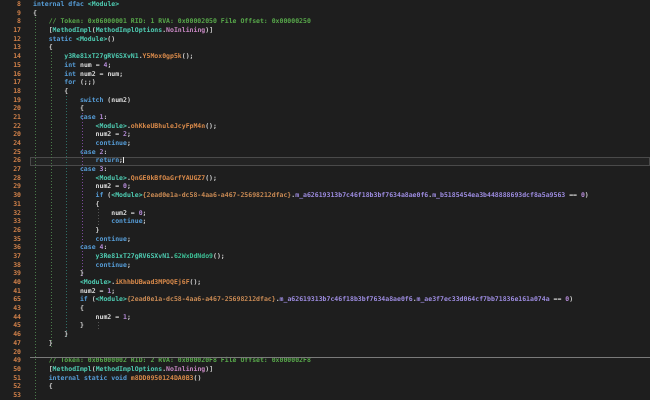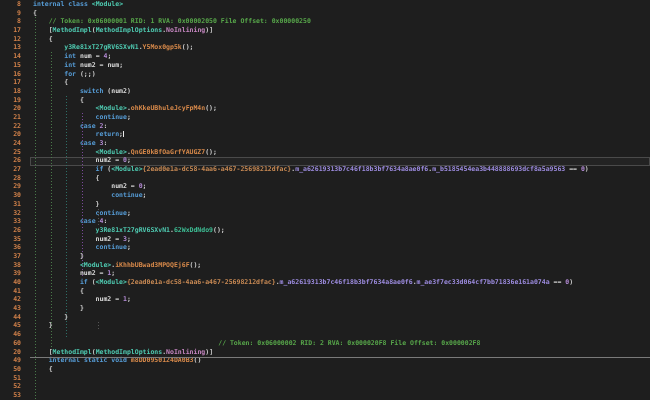--- a/index.html
+++ b/index.html
@@ -89,82 +89,84 @@
         <div class="num">32</div>
         <div class="num">33</div>
         <div class="num">26</div>
         <div class="num">35</div>
         <div class="num">36</div>
         <div class="num">37</div>
         <div class="num">38</div>
         <div class="num">39</div>
         <div class="num">40</div>
         <div class="num">41</div>
-        <div class="num">42</div>
+        <div class="num">65</div>
         <div class="num">43</div>
         <div class="num">44</div>
         <div class="num">45</div>
         <div class="num">46</div>
-        <div class="num">60</div>
+        <div class="num">47</div>
         <div class="num">20</div>
         <div class="num">49</div>
         <div class="num">50</div>
         <div class="num">51</div>
         <div class="num">52</div>
         <div class="num">53</div>
       </div>
     <div class="code" id="code">
       <div id="guides">
           <div class="guide" style="color: rgb(74, 122, 74); left: calc(0.5ch + 3px); top: 17.4px; height: 382.8px;"></div>
           <div class="guide" style="color: rgb(74, 122, 74); left: calc(4.5ch + 3px); top: 52.2px; height: 295.8px;"></div>
           <div class="guide" style="color: rgb(46, 110, 102); left: calc(8.5ch + 3px); top: 95.7px; height: 243.6px;"></div>
           <div class="guide" style="color: rgb(122, 74, 154); left: calc(12.5ch + 3px); top: 113.1px; height: 165.3px;"></div>
           <div class="guide" style="color: rgb(85, 85, 85); left: calc(16.5ch + 3px); top: 208.8px; height: 17.4px;"></div>
           <div class="guide" style="color: rgb(85, 85, 85); left: calc(16.5ch + 3px); top: 321.9px; height: 8.7px;"></div>
         </div>
       <div class="lines" id="lines">
-          <div class="line" style="padding-left: 0ch;"><span class="kw">internal</span><span class="pl"> </span><span class="kw">class</span><span class="pl"> </span><span class="ty">&lt;Module&gt;</span></div>
+          <div class="line" style="padding-left: 0ch;"><span class="kw">internal</span><span class="pl"> </span><span class="kw">dfac</span><span class="pl"> </span><span class="ty">&lt;Module&gt;</span></div>
           <div class="line" style="padding-left: 0ch;"><span class="pl">{</span></div>
           <div class="line" style="padding-left: 4ch;"><span class="co">// Token: 0x06000001 RID: 1 RVA: 0x00002050 File Offset: 0x00000250</span></div>
           <div class="line" style="padding-left: 4ch;"><span class="pl">[</span><span class="ty">MethodImpl</span><span class="pl">(</span><span class="ty">MethodImplOptions</span><span class="pl">.</span><span class="en">NoInlining</span><span class="pl">)]</span></div>
+          <div class="line" style="padding-left: 4ch;"><span class="kw">static</span><span class="pl"> </span><span class="ty">&lt;Module&gt;</span><span class="pl">()</span></div>
           <div class="line" style="padding-left: 4ch;"><span class="pl">{</span></div>
           <div class="line" style="padding-left: 8ch;"><span class="ty">y3Re81xT27gRV6SXvN1</span><span class="pl">.</span><span class="me">Y5Mox0gp5k</span><span class="pl">();</span></div>
           <div class="line" style="padding-left: 8ch;"><span class="kw">int</span><span class="pl"> </span><span class="lo">num</span><span class="pl"> = </span><span class="nu">4</span><span class="pl">;</span></div>
           <div class="line" style="padding-left: 8ch;"><span class="kw">int</span><span class="pl"> </span><span class="lo">num2</span><span class="pl"> = </span><span class="lo">num</span><span class="pl">;</span></div>
           <div class="line" style="padding-left: 8ch;"><span class="kw">for</span><span class="pl"> (;;)</span></div>
           <div class="line" style="padding-left: 8ch;"><span class="pl">{</span></div>
           <div class="line" style="padding-left: 12ch;"><span class="kw">switch</span><span class="pl"> (</span><span class="lo">num2</span><span class="pl">)</span></div>
           <div class="line" style="padding-left: 12ch;"><span class="pl">{</span></div>
+          <div class="line" style="padding-left: 12ch;"><span class="kw">case</span><span class="pl"> </span><span class="nu">1</span><span class="pl">:</span></div>
           <div class="line" style="padding-left: 16ch;"><span class="ty">&lt;Module&gt;</span><span class="pl">.</span><span class="me">ohKkeUBhuleJcyFpM4n</span><span class="pl">();</span></div>
+          <div class="line" style="padding-left: 16ch;"><span class="lo">num2</span><span class="pl"> = </span><span class="nu">2</span><span class="pl">;</span></div>
           <div class="line" style="padding-left: 16ch;"><span class="kw">continue</span><span class="pl">;</span></div>
           <div class="line" style="padding-left: 12ch;"><span class="kw">case</span><span class="pl"> </span><span class="nu">2</span><span class="pl">:</span></div>
           <div class="line" style="padding-left: 16ch;"><span class="kw">return</span><span class="pl">;</span><span class="caret"></span></div>
           <div class="line" style="padding-left: 12ch;"><span class="kw">case</span><span class="pl"> </span><span class="nu">3</span><span class="pl">:</span></div>
           <div class="line" style="padding-left: 16ch;"><span class="ty">&lt;Module&gt;</span><span class="pl">.</span><span class="me">QnGE0kBfOaGrfYAUGZ7</span><span class="pl">();</span></div>
           <div class="line" style="padding-left: 16ch;"><span class="lo">num2</span><span class="pl"> = </span><span class="nu">0</span><span class="pl">;</span></div>
           <div class="line" style="padding-left: 16ch;"><span class="kw">if</span><span class="pl"> (</span><span class="ty">&lt;Module&gt;</span><span class="gu">{2ead0e1a-dc58-4aa6-a467-25698212dfac}</span><span class="pl">.</span><span class="fi">m_a62619313b7c46f18b3bf7634a8ae0f6</span><span class="pl">.</span><span class="fi">m_b5185454ea3b448888693dcf8a5a9563</span><span class="pl"> == </span><span class="nu">0</span><span class="pl">)</span></div>
           <div class="line" style="padding-left: 16ch;"><span class="pl">{</span></div>
           <div class="line" style="padding-left: 20ch;"><span class="lo">num2</span><span class="pl"> = </span><span class="nu">0</span><span class="pl">;</span></div>
           <div class="line" style="padding-left: 20ch;"><span class="kw">continue</span><span class="pl">;</span></div>
           <div class="line" style="padding-left: 16ch;"><span class="pl">}</span></div>
           <div class="line" style="padding-left: 16ch;"><span class="kw">continue</span><span class="pl">;</span></div>
           <div class="line" style="padding-left: 12ch;"><span class="kw">case</span><span class="pl"> </span><span class="nu">4</span><span class="pl">:</span></div>
           <div class="line" style="padding-left: 16ch;"><span class="ty">y3Re81xT27gRV6SXvN1</span><span class="pl">.</span><span class="m2">62WxDdNdo9</span><span class="pl">();</span></div>
-          <div class="line" style="padding-left: 16ch;"><span class="lo">num2</span><span class="pl"> = </span><span class="nu">3</span><span class="pl">;</span></div>
           <div class="line" style="padding-left: 16ch;"><span class="kw">continue</span><span class="pl">;</span></div>
           <div class="line" style="padding-left: 12ch;"><span class="pl">}</span></div>
           <div class="line" style="padding-left: 12ch;"><span class="ty">&lt;Module&gt;</span><span class="pl">.</span><span class="me">iKhhbUBwad3MPOQEj6F</span><span class="pl">();</span></div>
           <div class="line" style="padding-left: 12ch;"><span class="lo">num2</span><span class="pl"> = </span><span class="nu">1</span><span class="pl">;</span></div>
           <div class="line" style="padding-left: 12ch;"><span class="kw">if</span><span class="pl"> (</span><span class="ty">&lt;Module&gt;</span><span class="gu">{2ead0e1a-dc58-4aa6-a467-25698212dfac}</span><span class="pl">.</span><span class="fi">m_a62619313b7c46f18b3bf7634a8ae0f6</span><span class="pl">.</span><span class="fi">m_ae3f7ec33d064cf7bb71836e161a074a</span><span class="pl"> == </span><span class="nu">0</span><span class="pl">)</span></div>
           <div class="line" style="padding-left: 12ch;"><span class="pl">{</span></div>
           <div class="line" style="padding-left: 16ch;"><span class="lo">num2</span><span class="pl"> = </span><span class="nu">1</span><span class="pl">;</span></div>
           <div class="line" style="padding-left: 12ch;"><span class="pl">}</span></div>
           <div class="line" style="padding-left: 8ch;"><span class="pl">}</span></div>
           <div class="line" style="padding-left: 4ch;"><span class="pl">}</span></div>
           <div class="line" style="padding-left: 0ch;"></div>
-          <div class="line" style="padding-left: 4ch; text-align: center;"><span class="co">// Token: 0x06000002 RID: 2 RVA: 0x000020F8 File Offset: 0x000002F8</span></div>
+          <div class="line" style="padding-left: 4ch;"><span class="co">// Token: 0x06000002 RID: 2 RVA: 0x000020F8 File Offset: 0x000002F8</span></div>
           <div class="line" style="padding-left: 4ch;"><span class="pl">[</span><span class="ty">MethodImpl</span><span class="pl">(</span><span class="ty">MethodImplOptions</span><span class="pl">.</span><span class="en">NoInlining</span><span class="pl">)]</span></div>
           <div class="line" style="padding-left: 4ch;"><span class="kw">internal</span><span class="pl"> </span><span class="kw">static</span><span class="pl"> </span><span class="kw">void</span><span class="pl"> </span><span class="me">m8DD0950124DA0B3</span><span class="pl">()</span></div>
           <div class="line" style="padding-left: 4ch;"><span class="pl">{</span></div>
         </div>
     </div>
   </div>
 </div>
 
 </body></html>

